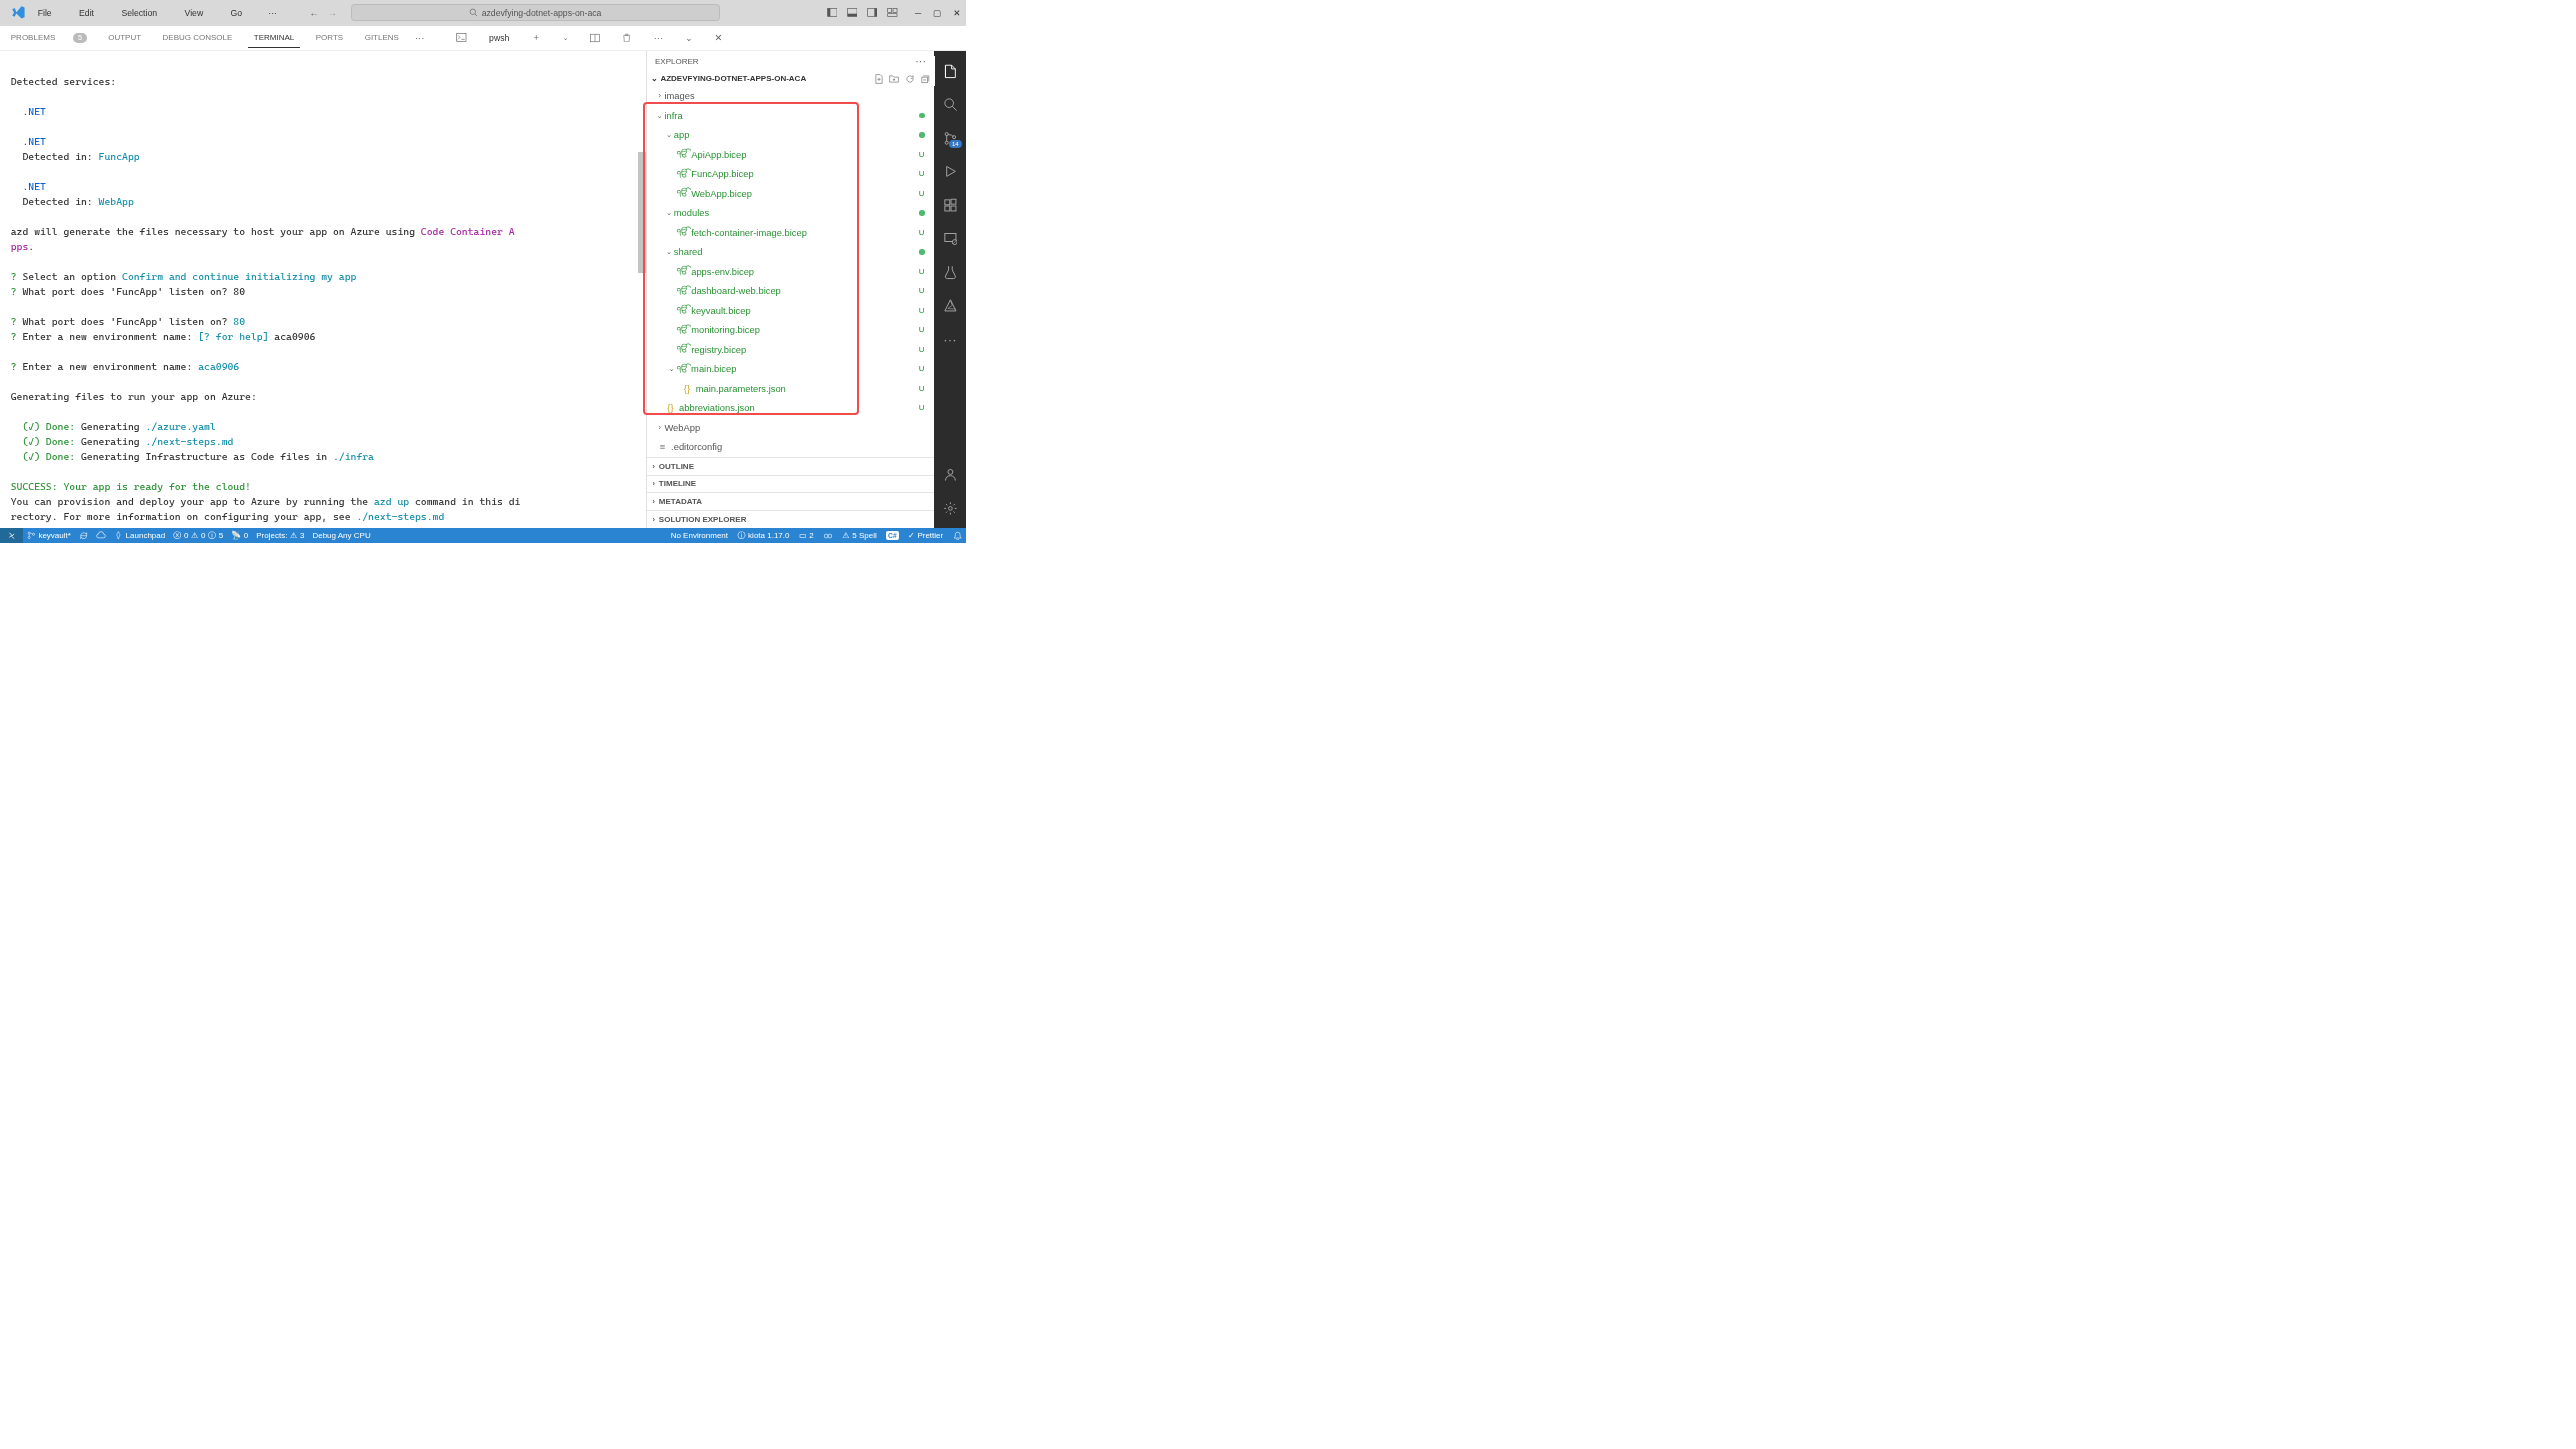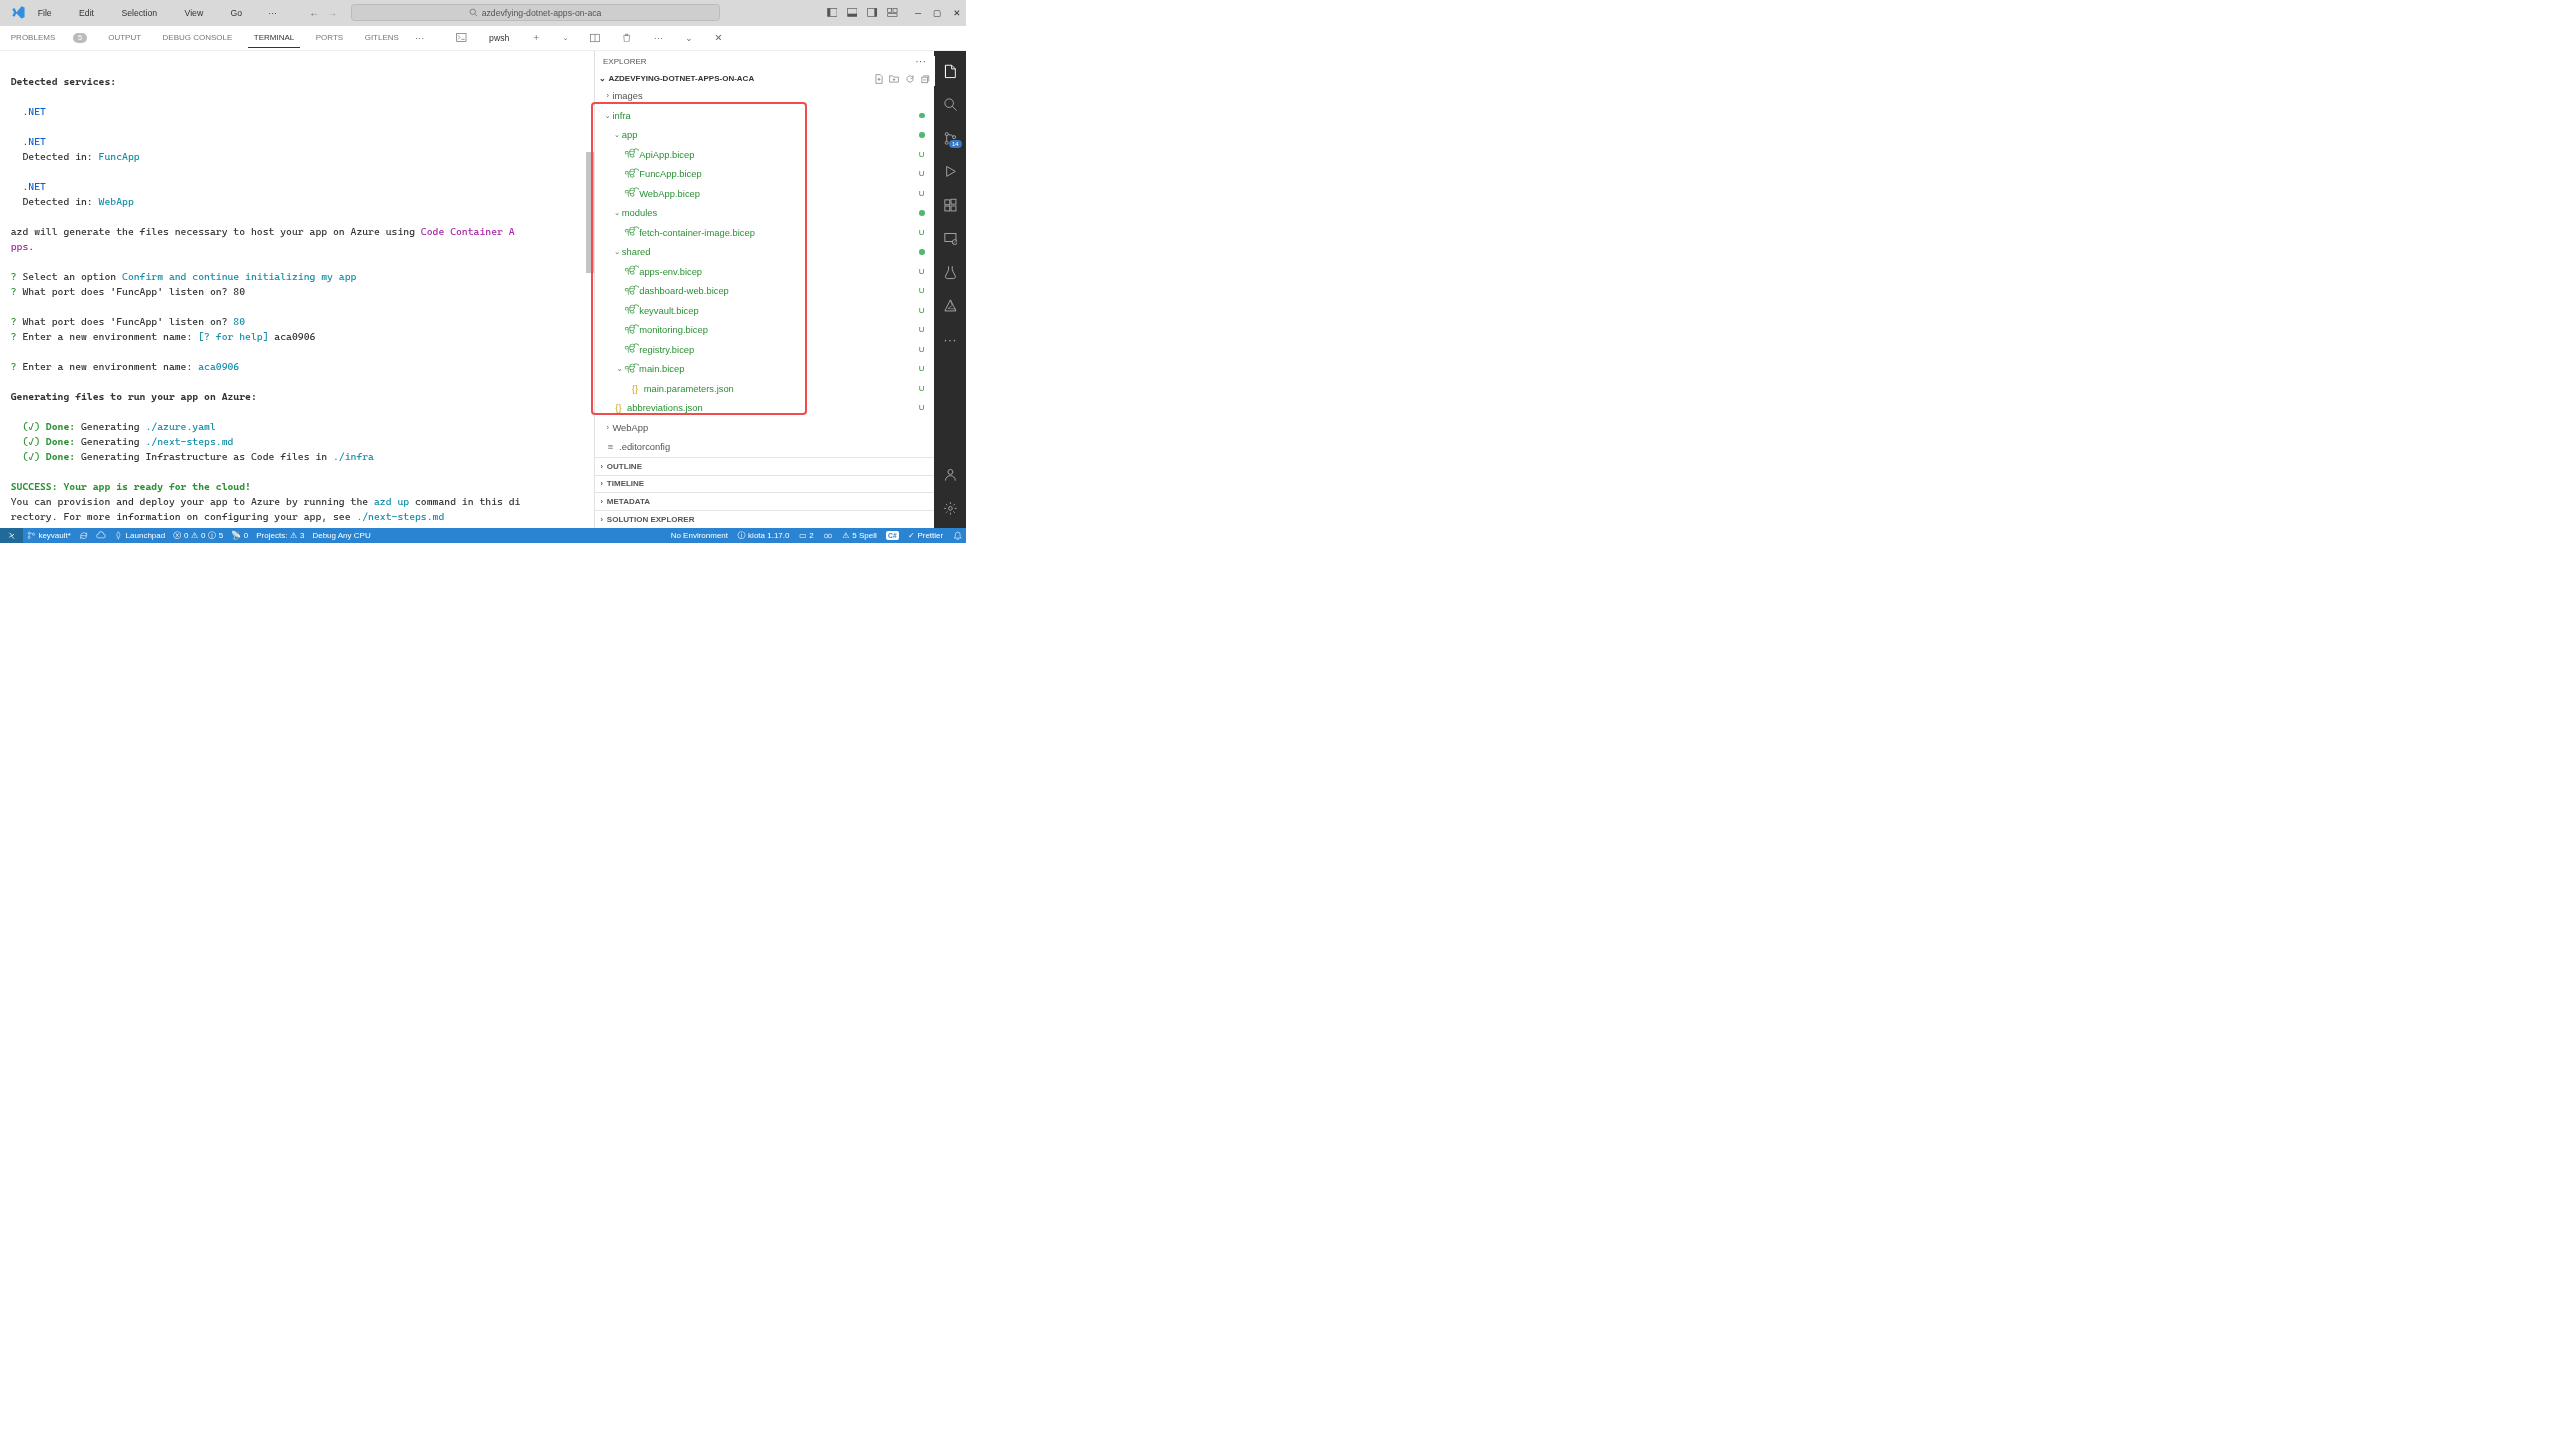--- a/index.html
+++ b/index.html
@@ -25,30 +25,30 @@
 .tab-badge { background: #bbb; color: #fff; border-radius: 6.7px; padding: 0.7px 4.7px; font-size: 7.4px; }
 .tab-spacer { flex: 0 0 6.7px; }
 .panel-actions { display: flex; gap: 22px; align-items: center; margin-left: 4px; }
 .panel-icon { color: #666; font-size: 9.4px; }
 
 
 .content { display: flex; height: calc(100% - 25.5px - 25.5px - 14.8px); }
 
 
 .terminal { flex: 1; padding: 8px 10.7px; font-family: 'Cascadia Code', 'Consolas', monospace; font-size: 10px; line-height: 1.5; overflow: hidden; position: relative; white-space: pre; }
-.term-bold { font-weight: bold; }
+.term-bold { font-weight: normal; }
 .term-blue { color: #0a5fce; }
 .term-cyan { color: #178fa8; }
 .term-magenta { color: #a626a4; }
 .term-green { color: #2a9134; }
 .term-scrollbar { position: absolute; right: 0; top: 0; width: 8px; height: 100%; }
 .term-scrollbar-thumb { position: absolute; right: 0; top: 101px; width: 8px; height: 121px; background: #c4c4c4; }
 
 
-.right-panel { width: 340px; border-left: 0.7px solid #e0e0e0; display: flex; flex-direction: column; }
+.right-panel { width: 288px; border-left: 0.7px solid #e0e0e0; display: flex; flex-direction: column; }
 .explorer-header { height: 21.5px; display: flex; align-items: center; padding: 0 8px; font-size: 8px; color: #555; }
 .explorer-header .actions { margin-left: auto; font-size: 10.7px; color: #666; }
 .explorer-title-row { height: 16px; display: flex; align-items: center; padding: 0 4px; font-size: 8px; font-weight: bold; color: #333; }
 .explorer-title-row .chev { margin-right: 2.7px; }
 .explorer-actions { margin-left: auto; display: flex; gap: 5.4px; color: #666; font-size: 8.7px; }
 
 .tree { flex: 1; font-size: 9.4px; position: relative; }
 .red-box { position: absolute; left: -4px; top: 16px; width: 216px; height: 313px; border: 2px solid #f14c4c; border-radius: 4px; pointer-events: none; }
 .tree-row { height: 19.5px; display: flex; align-items: center; padding-right: 9.4px; }
 .tree-chev { width: 9.4px; display: inline-flex; justify-content: center; color: #555; font-size: 7.4px; }

